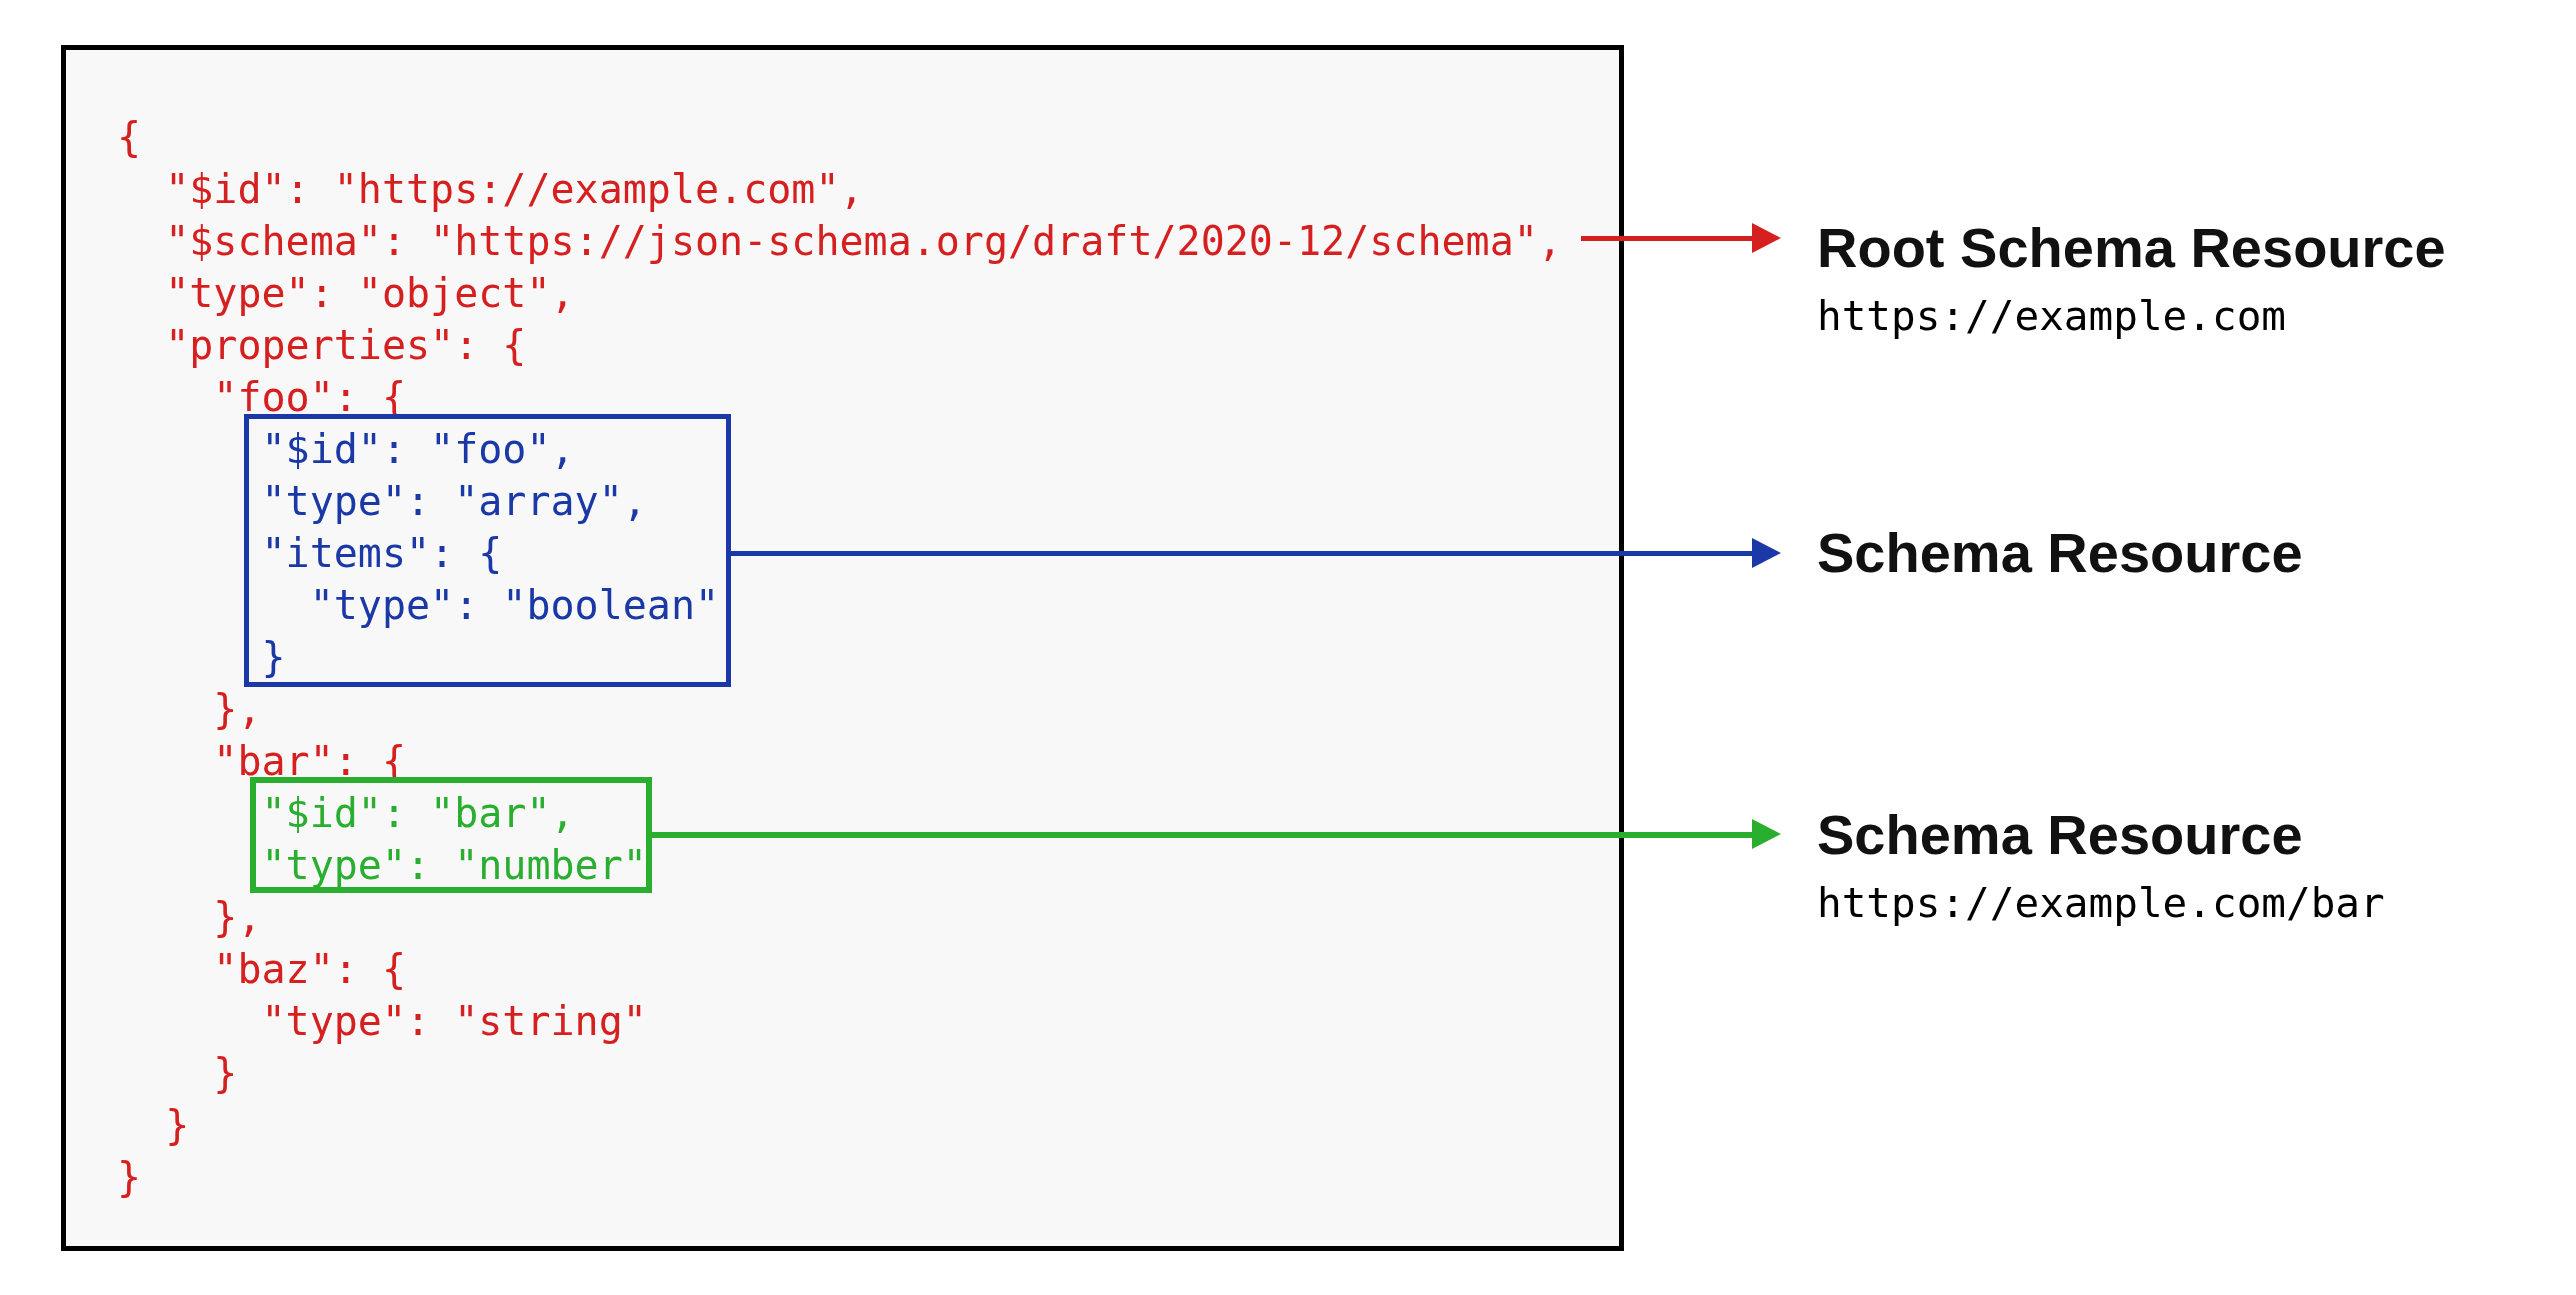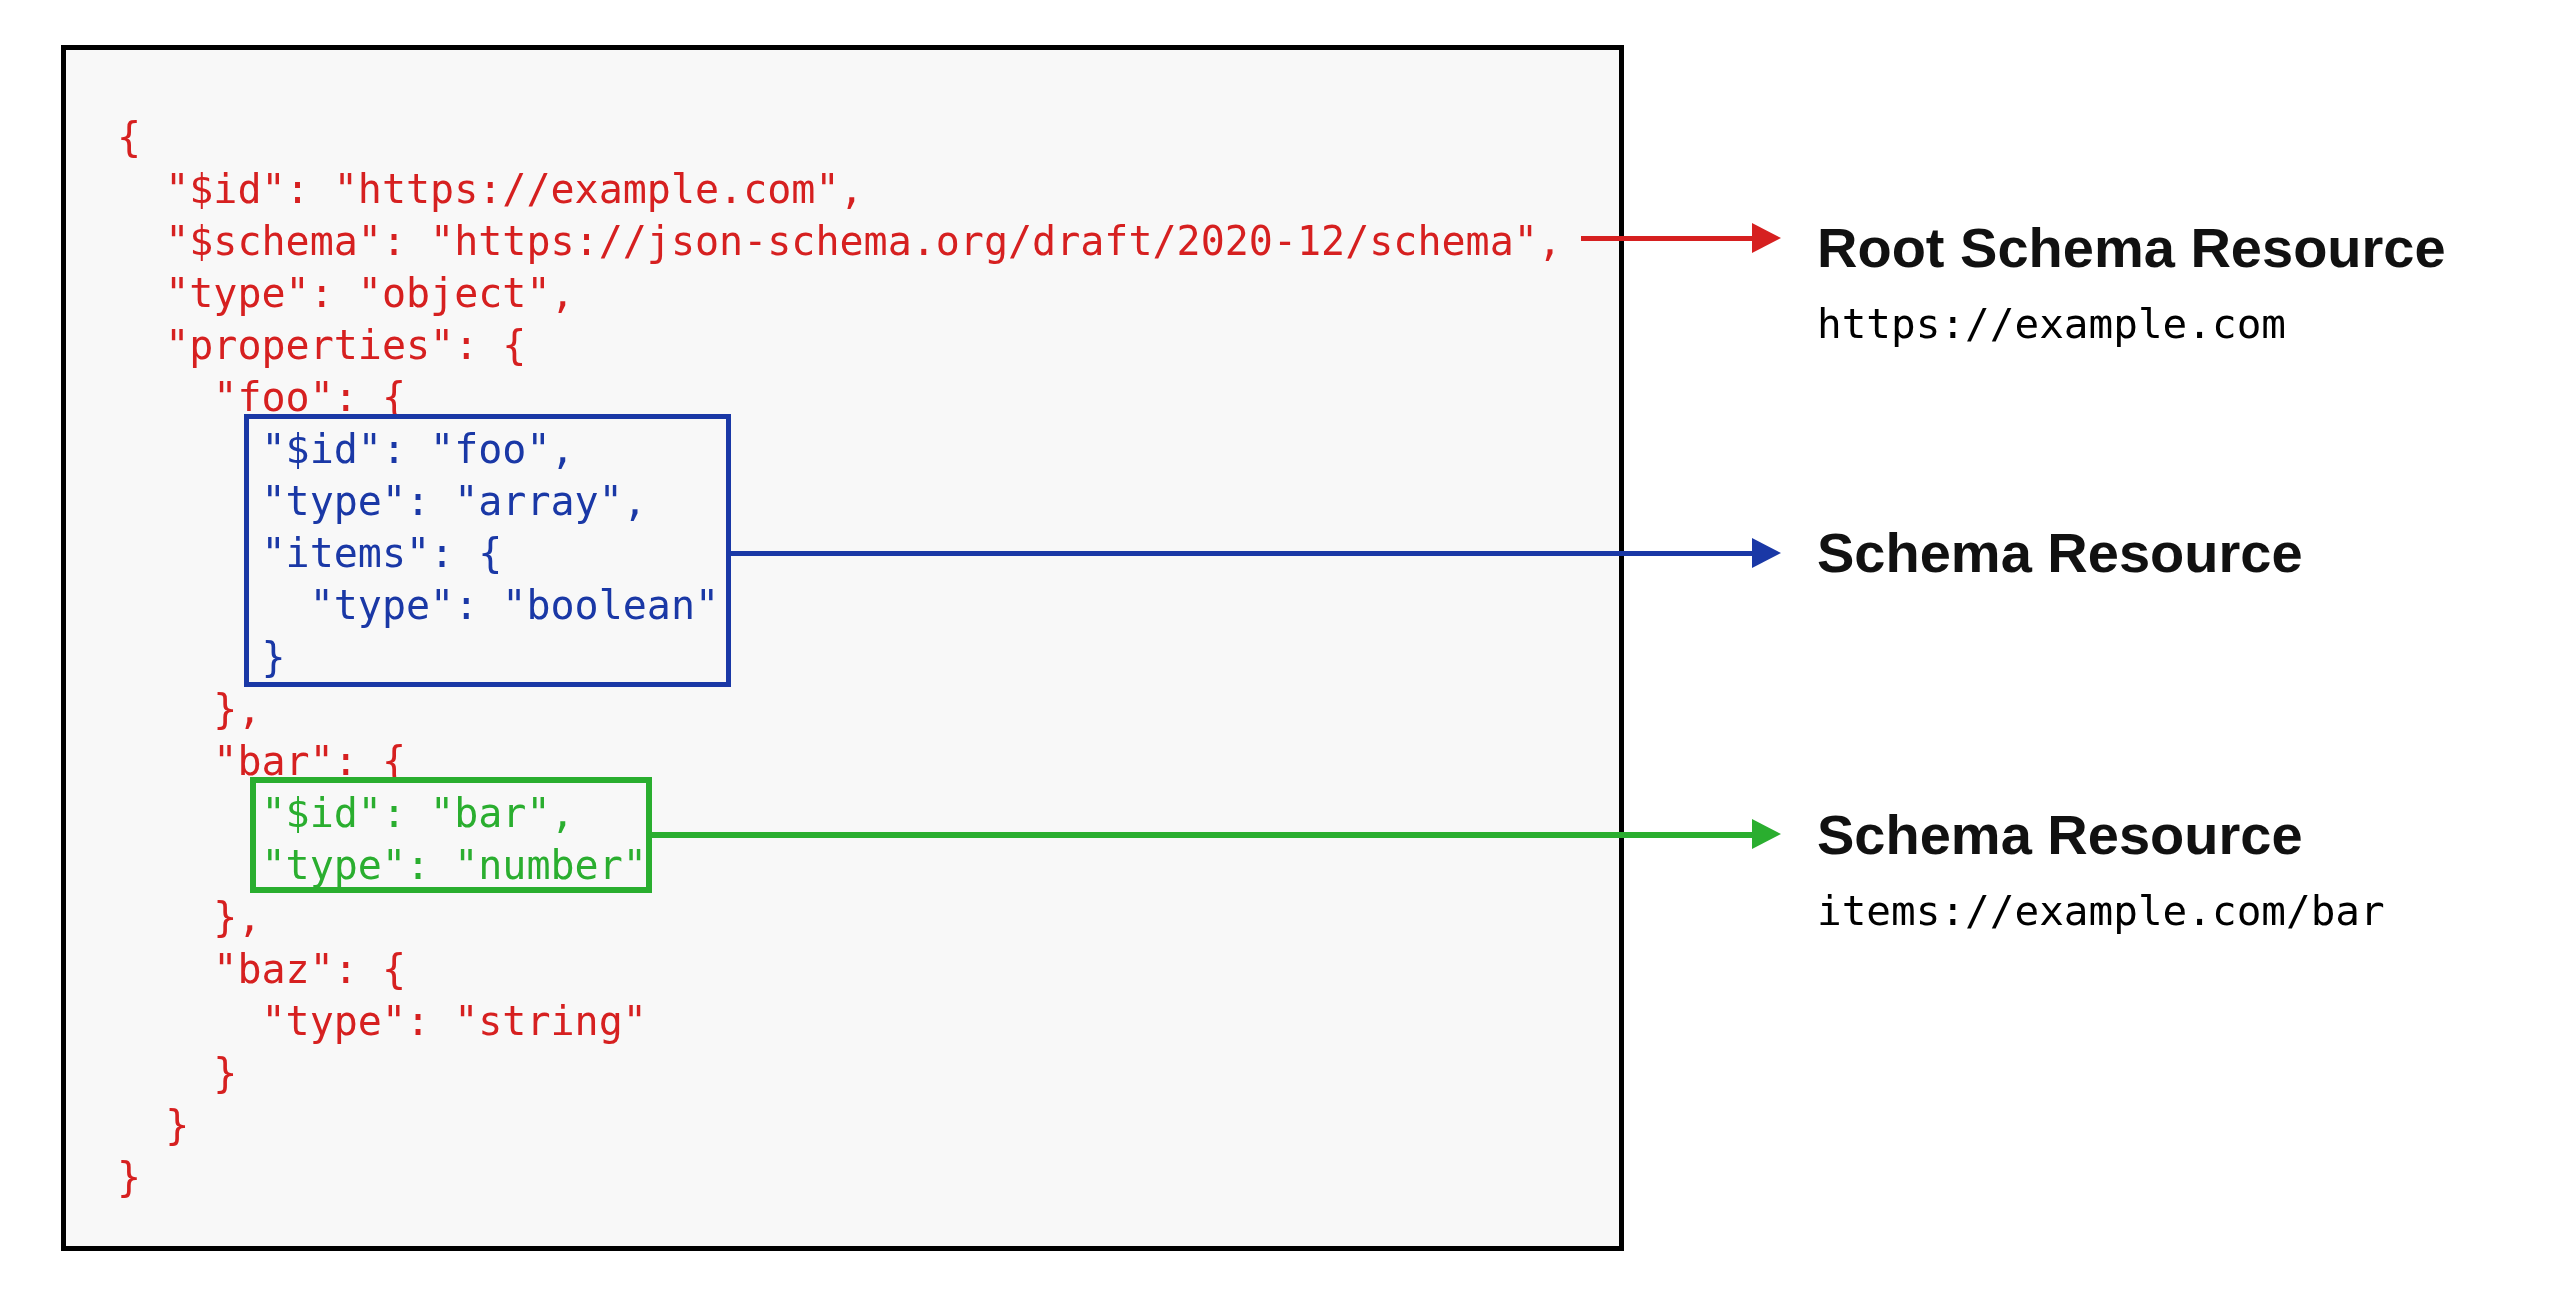--- a/index.html
+++ b/index.html
@@ -94,21 +94,21 @@
   .lg-3 { top: 807px; }
   .label-title {
     font-family: "Liberation Sans", sans-serif;
     font-weight: 700;
     font-size: 56px;
     line-height: 55px;
     color: var(--title-text);
     white-space: nowrap;
   }
   .label-url {
-    margin-top: 28px;
+    margin-top: 20px;
     font-family: "DejaVu Sans Mono", monospace;
     font-size: 41px;
     line-height: 43px;
     color: var(--url-text);
     white-space: nowrap;
   }
 </style>
 </head>
 <body>
 
@@ -138,17 +138,17 @@
     <div class="label-title">Root Schema Resource</div>
     <div class="label-url">https://example.com</div>
   </div>
 
   <div class="label-group lg-2">
     <div class="label-title">Schema Resource</div>
   </div>
 
   <div class="label-group lg-3">
     <div class="label-title">Schema Resource</div>
-    <div class="label-url">items://example.com/bar</div>
+    <div class="label-url">https://example.com/bar</div>
   </div>
 
 </div>
 
 
 </body></html>

